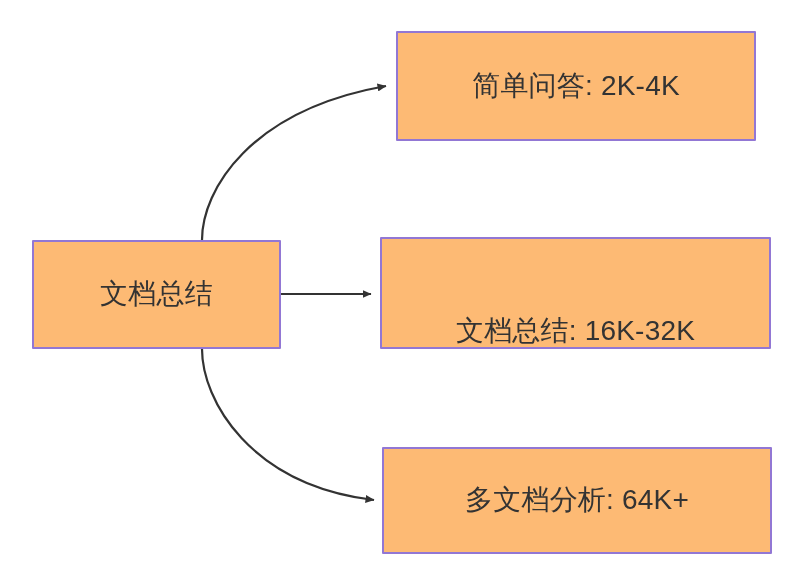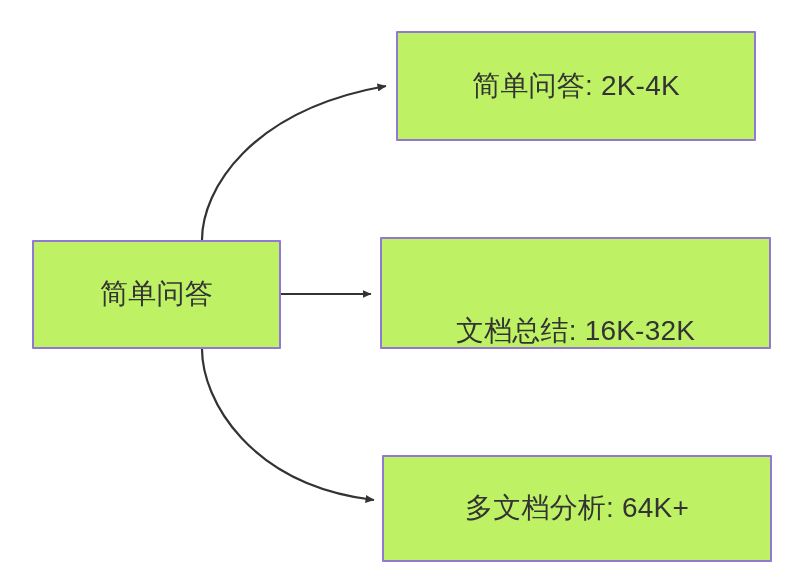--- a/index.html
+++ b/index.html
@@ -24,40 +24,40 @@
     position: absolute;
     left: 0;
     top: 0;
     width: 787px;
     height: 572px;
     pointer-events: none;
   }
   .node {
     position: absolute;
     box-sizing: border-box;
-    background: #bef264;
+    background: #fdba74;
     border: 2px solid #9277d4;
     border-radius: 1px;
     display: flex;
     align-items: center;
     justify-content: center;
   }
   .node-label {
     color: #333333;
     font-size: 28px;
     line-height: 1.1;
     letter-spacing: 0.2px;
     white-space: nowrap;
     text-align: center;
   }
   
   #node-root      { left: 32px;  top: 240px; width: 249px; height: 109px; }
   #node-simple-qa { left: 396px; top: 31px;  width: 360px; height: 110px; }
   #node-doc-sum   { left: 380px; top: 237px; width: 391px; height: 112px; align-items: flex-end; }
-  #node-multi-doc { left: 382px; top: 447px; width: 390px; height: 107px; margin-top: 8px; }
+  #node-multi-doc { left: 382px; top: 447px; width: 390px; height: 107px; }
 </style>
 </head>
 <body>
 
 <div id="diagram-canvas">
 
   <svg class="edge-layer" viewBox="0 0 787 572" width="787" height="572" xmlns="http://www.w3.org/2000/svg">
     <defs>
       <marker id="arrowhead" markerWidth="9" markerHeight="8" refX="8.5" refY="4" orient="auto" markerUnits="userSpaceOnUse">
         <path d="M0,0 L9,4 L0,8 z" fill="#333333"></path>
@@ -65,21 +65,21 @@
     </defs>
 
     <path d="M202,240 C202,190 250,110 386,86" fill="none" stroke="#333333" stroke-width="2.2" marker-end="url(#arrowhead)"></path>
 
     <path d="M281,294 L371,294" fill="none" stroke="#333333" stroke-width="2.2" marker-end="url(#arrowhead)"></path>
 
     <path d="M202,349 C202,400 250,485 374,500" fill="none" stroke="#333333" stroke-width="2.2" marker-end="url(#arrowhead)"></path>
   </svg>
 
   <div class="node" id="node-root">
-    <span class="node-label">简单问答</span>
+    <span class="node-label">文档总结</span>
   </div>
 
   <div class="node" id="node-simple-qa">
     <span class="node-label">简单问答: 2K-4K</span>
   </div>
 
   <div class="node" id="node-doc-sum">
     <span class="node-label">文档总结: 16K-32K</span>
   </div>
 

